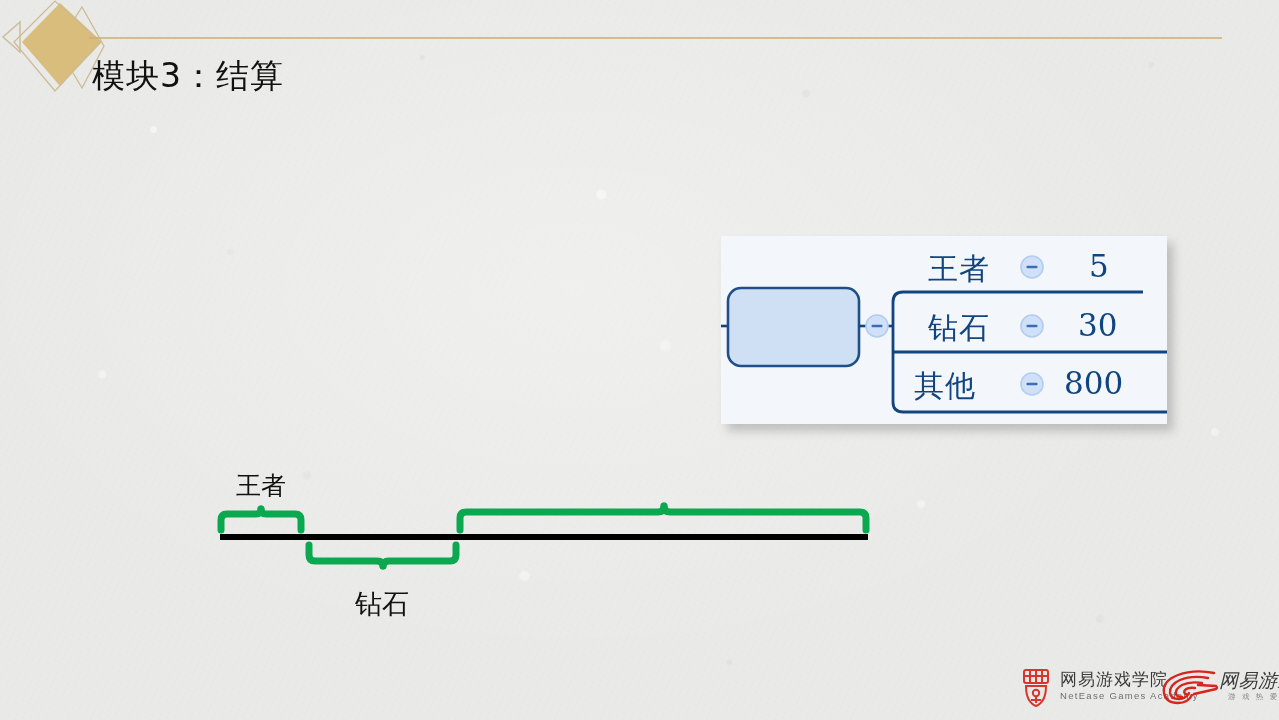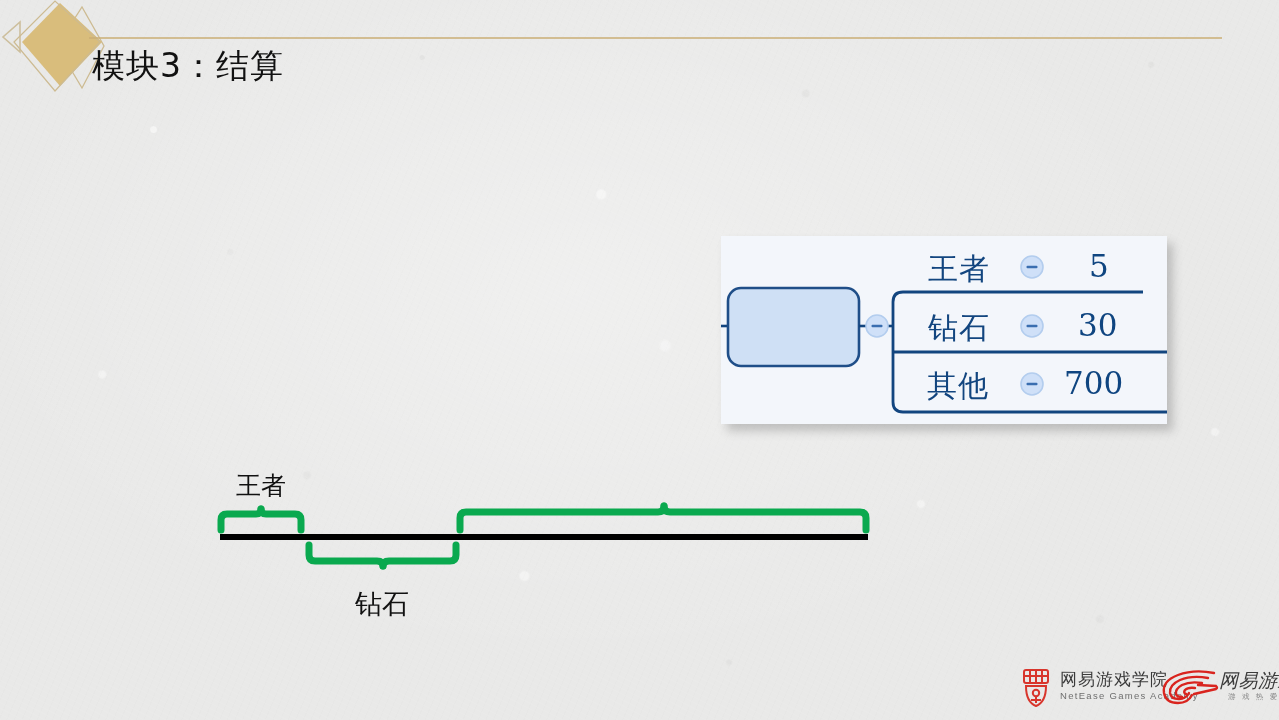--- a/index.html
+++ b/index.html
@@ -50,21 +50,21 @@
   }
   .bg-vignette {
     position: absolute; inset: 0;
     background: radial-gradient(ellipse at 45% 40%, rgba(255,255,255,.30) 0%, rgba(255,255,255,0) 62%);
   }
 
   
   .title-deco { position: absolute; left: 0; top: 0; width: 300px; height: 120px; }
   .page-title {
     position: absolute;
-    left: 92px; top: 44px;
+    left: 92px; top: 54px;
     font-size: 33px;
     color: #111111;
     letter-spacing: 1px;
     white-space: nowrap;
     font-family: "DejaVu Sans", "Liberation Sans", sans-serif;
     font-weight: 400;
   }
 
   
   .mindmap {
@@ -155,22 +155,22 @@
       <rect x="305.5" y="146.8" width="11" height="2.4" rx="1" fill="#3a6eb0"></rect>
     </svg>
 
 
     <div class="mm-node-label mm-topic" style="position:absolute;left:207px;top:13px;">王者</div>
     <div class="mm-node-label mm-value" style="position:absolute;left:368px;top:12px;">5</div>
 
     <div class="mm-node-label mm-topic" style="position:absolute;left:207px;top:72px;">钻石</div>
     <div class="mm-node-label mm-value" style="position:absolute;left:357px;top:71px;">30</div>
 
-    <div class="mm-node-label mm-topic" style="position:absolute;left:206px;top:130px;">其他</div>
-    <div class="mm-node-label mm-value" style="position:absolute;left:343px;top:129px;">700</div>
+    <div class="mm-node-label mm-topic" style="position:absolute;left:193px;top:130px;">其他</div>
+    <div class="mm-node-label mm-value" style="position:absolute;left:343px;top:129px;">800</div>
   </div>
 
   <div class="diagram">
     <svg width="1000" height="230" viewBox="0 0 1000 230">
 
       <line x1="220" y1="97" x2="868" y2="97" stroke="#000000" stroke-width="6"></line>
 
       <path d="M222 88 L222 78 Q222 73 227 73 L258 73 L258 68 M258 73 L258 68
                M222 73 L258 73" fill="none" stroke="#0aa94f" stroke-width="0"></path>
       <path d="M221 90 L221 80 Q221 74 227 74 L256 74 Q261 74 261 69" fill="none" stroke="#0aa94f" stroke-width="7" stroke-linecap="round"></path>

